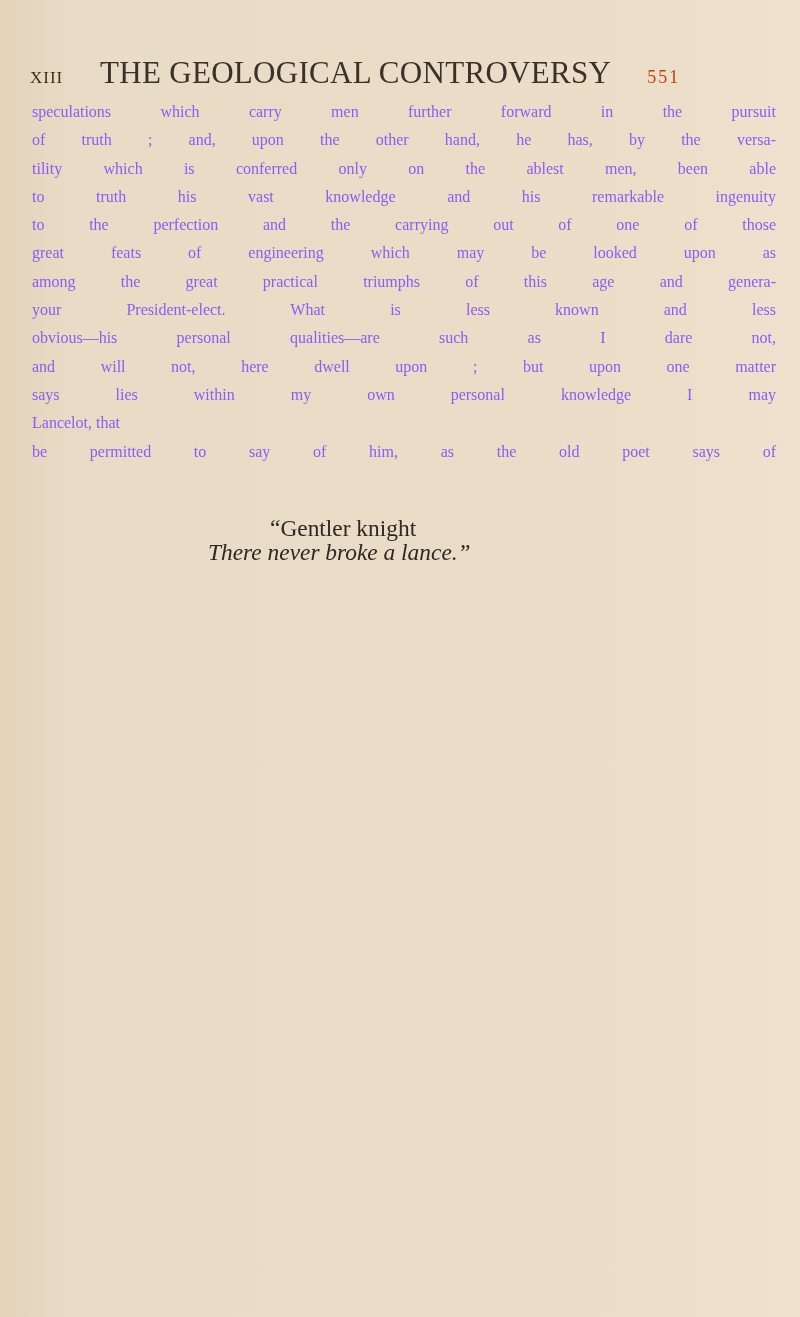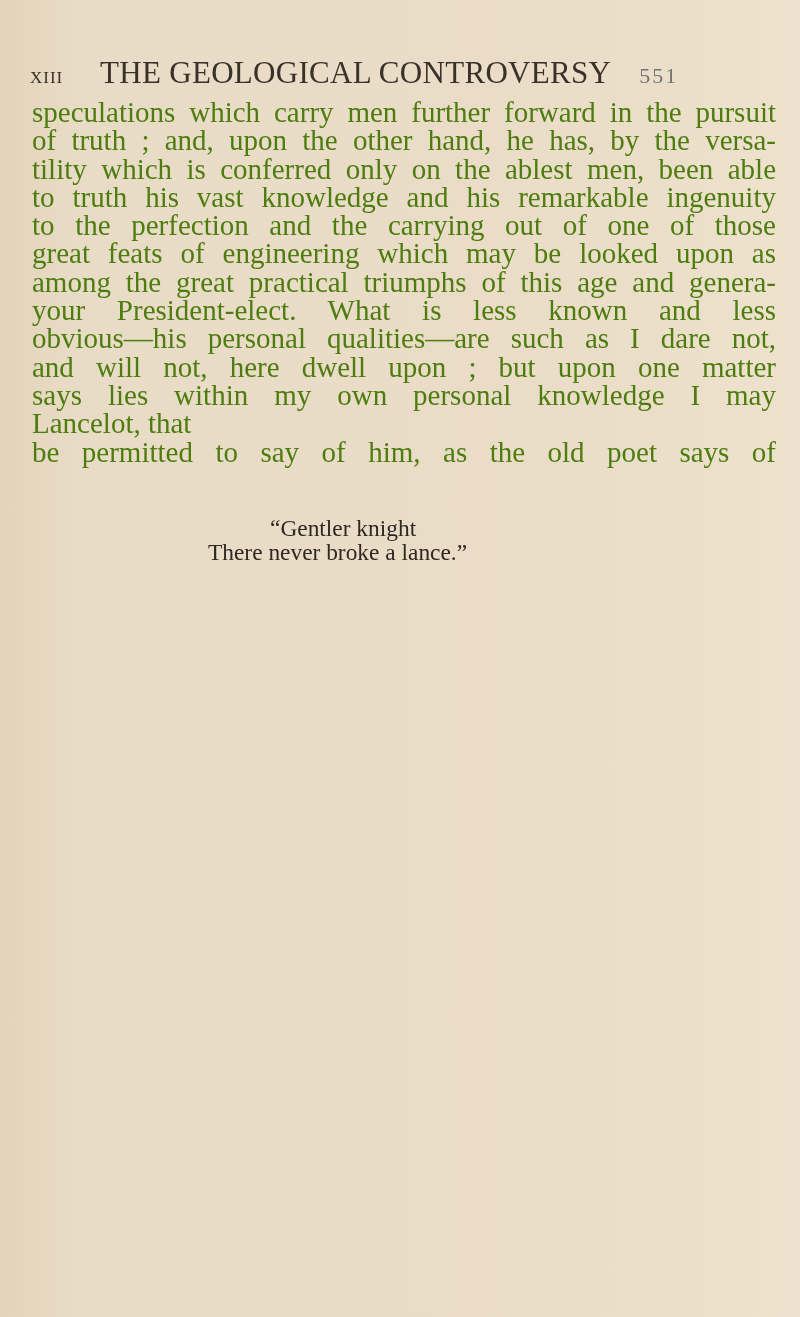--- a/index.html
+++ b/index.html
@@ -10,35 +10,35 @@
       font-family: "Liberation Serif", "DejaVu Serif", serif;
       color: #2c2620;
     }
     .page { position: absolute; left: 0; top: 11px; width: 648px; height: 1317px; }
     .header {
       position: absolute; top: 44px; left: 30px; width: 760px; height: 40px;
       display: flex; align-items: baseline; white-space: nowrap;
     }
     .chapter-num { font-size: 17px; letter-spacing: 1px; color: #3a3229; width: 70px; }
     .running-title { font-size: 31px; letter-spacing: 0.3px; color: #3a3229; }
-    .page-number { font-size: 22px; margin-left: 28px; color: #737373; letter-spacing: 2px; }
+    .page-number { font-size: 18px; margin-left: 36px; color: #c2410c; letter-spacing: 2px; }
     .body-text {
       position: absolute; top: 87px; left: 32px; width: 744px;
-      font-size: 29px; line-height: 28.3px; text-align: justify;
-      color: #4d7c0f;
+      font-size: 16px; line-height: 28.3px; text-align: justify;
+      color: #8b5cf6;
       font-family: Liberation Serif, serif;
     }
     .line { display: block; text-align: justify; text-align-last: justify; white-space: nowrap; }
     .line.last { text-align-last: left; }
     .quote {
       position: absolute; top: 503px; left: 0; width: 800px;
       font-size: 23.4px; line-height: 28px; color: #2e2822;
     }
     .quote .q1 { position: absolute; left: 270px; top: 0; white-space: nowrap; text-align: right; }
-    .quote .q2 { position: absolute; left: 208px; top: 24px; white-space: nowrap; }
+    .quote .q2 { position: absolute; left: 208px; top: 24px; white-space: nowrap; font-style: italic; }
   </style>
 </head>
 <body>
 
 <div class="page">
   <div class="header">
     <span class="chapter-num">XIII</span>
     <span class="running-title">THE GEOLOGICAL CONTROVERSY</span>
     <span class="page-number">551</span>
   </div>

